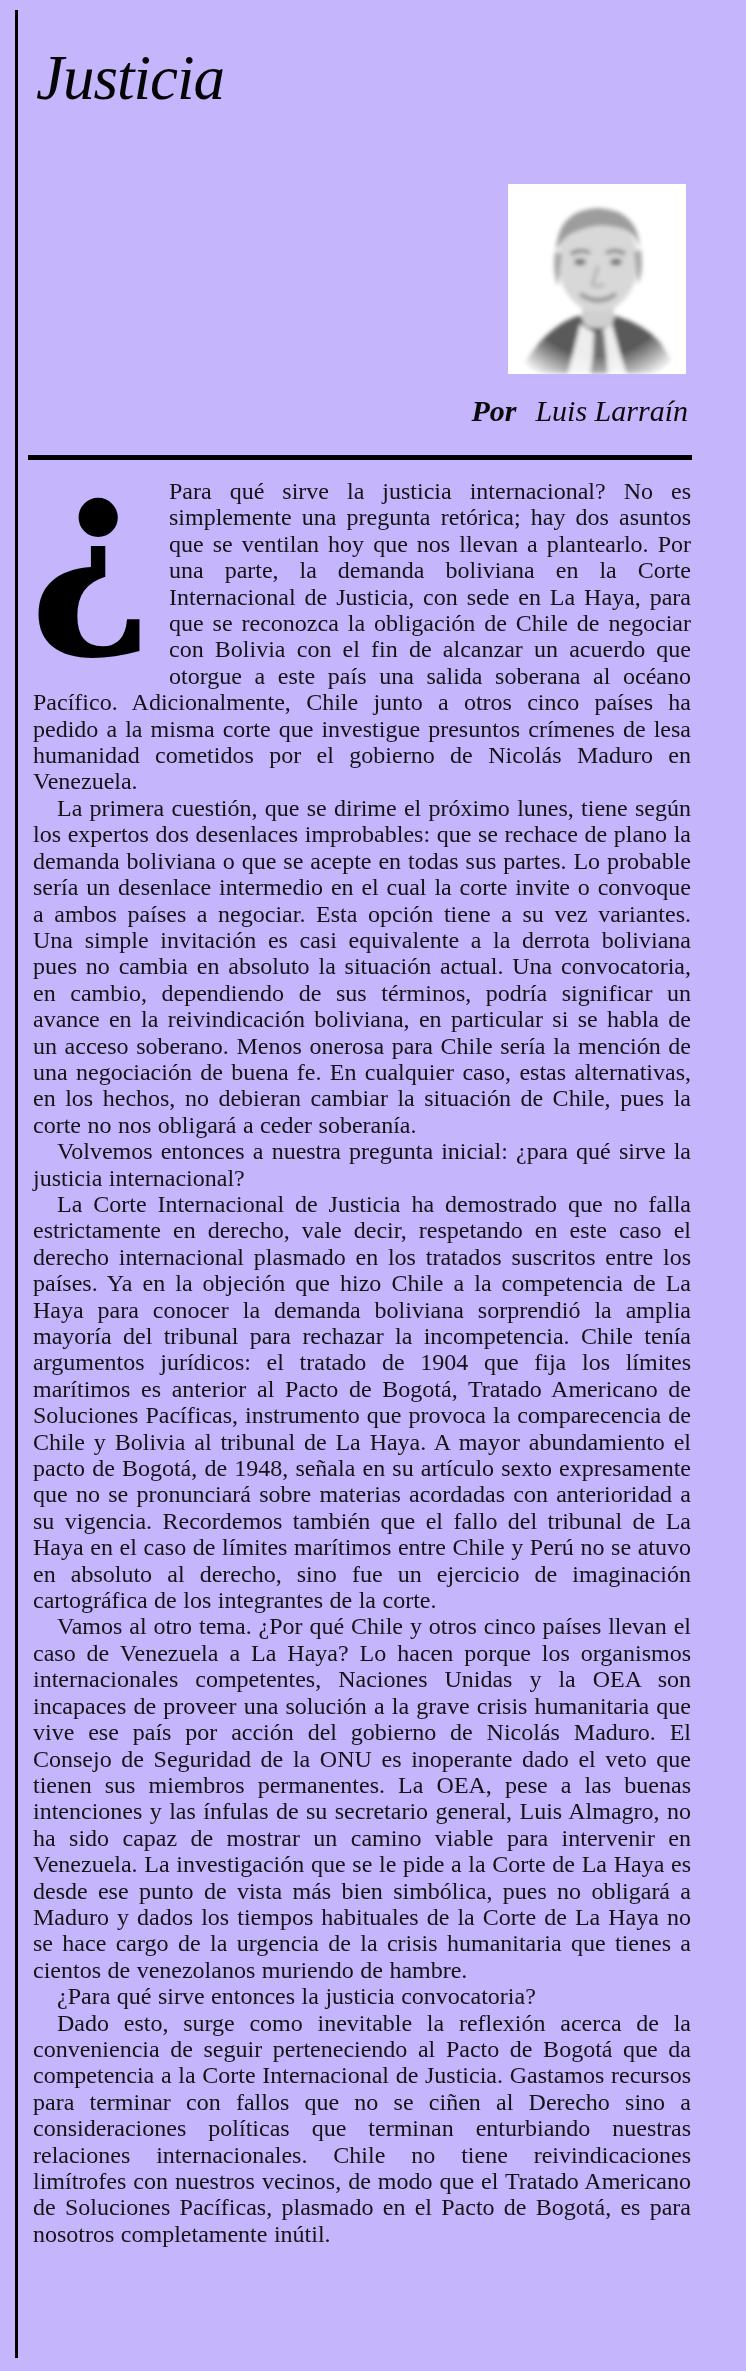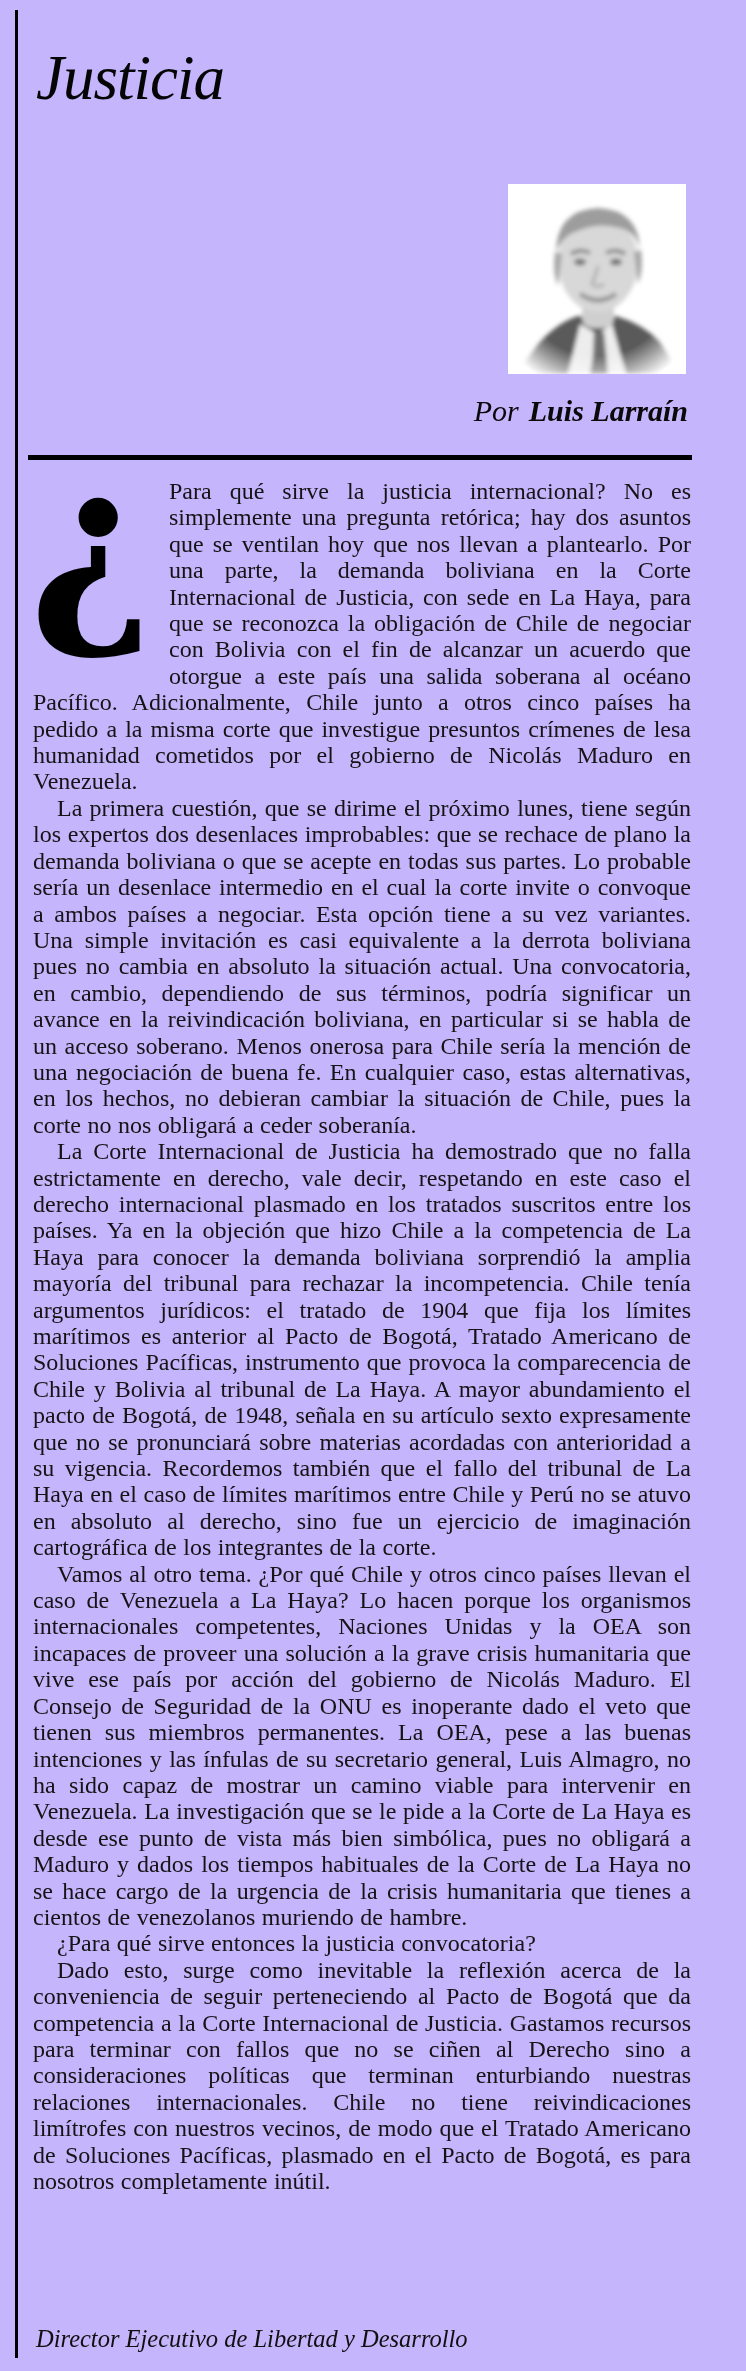--- a/index.html
+++ b/index.html
@@ -22,22 +22,22 @@
     color:#050505;
   }
   .photo{
     position:absolute;left:508px;top:184px;width:178px;height:190px;
   }
   .byline{
     position:absolute;right:58px;top:394px;
     font-size:30px;font-style:italic;white-space:nowrap;
     color:#0a0a0a;
   }
-  .byline .prefix{font-weight:400;margin-right:10px;}
-  .byline .author{font-weight:700;}
+  .byline .prefix{font-weight:700;margin-right:10px;}
+  .byline .author{font-weight:400;margin-left:9px;}
   .top-rule{
     position:absolute;left:28px;top:455px;width:664px;height:5px;
     background:#000;
   }
   .body-copy{
     position:absolute;left:33px;top:478px;width:658px;
     font-size:24px;line-height:26.4px;
     text-align:justify;
     hyphens:auto;-webkit-hyphens:auto;
     word-spacing:0.5px;
@@ -120,21 +120,21 @@
     <span class="prefix">Por</span><span class="author">Luis Larraín</span>
   </div>
 
   <div class="top-rule"></div>
 
   <div class="body-copy">
     <p class="first"><span class="dropcap">
           <span class="glyph">¿</span>
         </span><span>Para qué sirve la justicia internacional? No es simplemente una pregunta retórica; hay dos asuntos que se ventilan hoy que nos llevan a plantearlo. Por una parte, la demanda boliviana en la Corte Internacional de Justicia, con sede en La Haya, para que se reconozca la obligación de Chile de negociar con Bolivia con el fin de alcanzar un acuerdo que otorgue a este país una salida soberana al océano Pacífico. Adicionalmente, Chile junto a otros cinco países ha pedido a la misma corte que investigue presuntos crímenes de lesa humanidad cometidos por el gobierno de Nicolás Maduro en Venezuela.</span></p>
     <p>La primera cuestión, que se dirime el próximo lunes, tiene según los expertos dos desenlaces improbables: que se rechace de plano la demanda boliviana o que se acepte en todas sus partes. Lo probable sería un desenlace intermedio en el cual la corte invite o convoque a ambos países a negociar. Esta opción tiene a su vez variantes. Una simple invitación es casi equivalente a la derrota boliviana pues no cambia en absoluto la situación actual. Una convocatoria, en cambio, dependiendo de sus términos, podría significar un avance en la reivindicación boliviana, en particular si se habla de un acceso soberano. Menos onerosa para Chile sería la mención de una negociación de buena fe. En cualquier caso, estas alternativas, en los hechos, no debieran cambiar la situación de Chile, pues la corte no nos obligará a ceder soberanía.</p>
+    <p>Volvemos entonces a nuestra pregunta inicial: ¿para qué sirve la justicia internacional?</p>
     <p>La Corte Internacional de Justicia ha demostrado que no falla estrictamente en derecho, vale decir, respetando en este caso el derecho internacional plasmado en los tratados suscritos entre los países. Ya en la objeción que hizo Chile a la competencia de La Haya para conocer la demanda boliviana sorprendió la amplia mayoría del tribunal para rechazar la incompetencia. Chile tenía argumentos jurídicos: el tratado de 1904 que fija los límites marítimos es anterior al Pacto de Bogotá, Tratado Americano de Soluciones Pacíficas, instrumento que provoca la comparecencia de Chile y Bolivia al tribunal de La Haya. A mayor abundamiento el pacto de Bogotá, de 1948, señala en su artículo sexto expresamente que no se pronunciará sobre materias acordadas con anterioridad a su vigencia. Recordemos también que el fallo del tribunal de La Haya en el caso de límites marítimos entre Chile y Perú no se atuvo en absoluto al derecho, sino fue un ejercicio de imaginación cartográfica de los integrantes de la corte.</p>
     <p>Vamos al otro tema. ¿Por qué Chile y otros cinco países llevan el caso de Venezuela a La Haya? Lo hacen porque los organismos internacionales competentes, Naciones Unidas y la OEA son incapaces de proveer una solución a la grave crisis humanitaria que vive ese país por acción del gobierno de Nicolás Maduro. El Consejo de Seguridad de la ONU es inoperante dado el veto que tienen sus miembros permanentes. La OEA, pese a las buenas intenciones y las ínfulas de su secretario general, Luis Almagro, no ha sido capaz de mostrar un camino viable para intervenir en Venezuela. La investigación que se le pide a la Corte de La Haya es desde ese punto de vista más bien simbólica, pues no obligará a Maduro y dados los tiempos habituales de la Corte de La Haya no se hace cargo de la urgencia de la crisis humanitaria que tienes a cientos de venezolanos muriendo de hambre.</p>
     <p>¿Para qué sirve entonces la justicia convocatoria?</p>
     <p>Dado esto, surge como inevitable la reflexión acerca de la conveniencia de seguir perteneciendo al Pacto de Bogotá que da competencia a la Corte Internacional de Justicia. Gastamos recursos para terminar con fallos que no se ciñen al Derecho sino a consideraciones políticas que terminan enturbiando nuestras relaciones internacionales. Chile no tiene reivindicaciones limítrofes con nuestros vecinos, de modo que el Tratado Americano de Soluciones Pacíficas, plasmado en el Pacto de Bogotá, es para nosotros completamente inútil.</p>
   </div>
 
-  <div class="credit">Director Ejecutivo de Libertad y Desarrollo</div>
 
 </div>
 
 </body></html>

